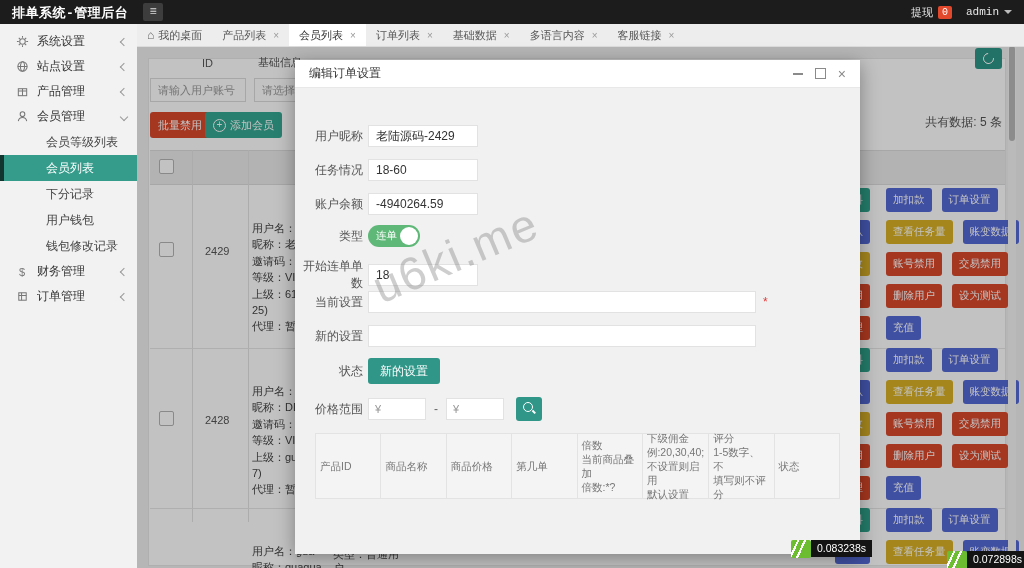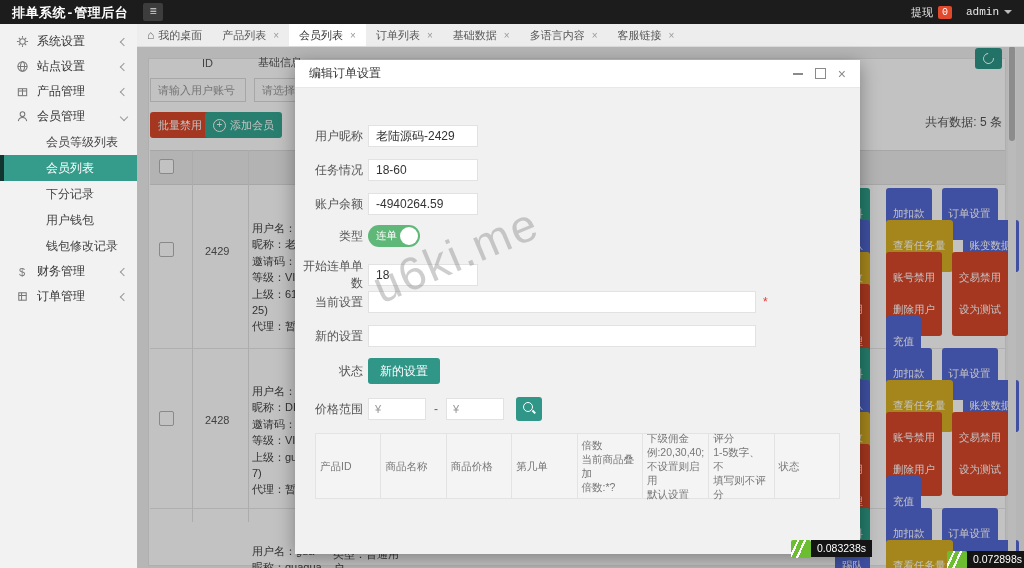--- a/index.html
+++ b/index.html
@@ -51,21 +51,21 @@
   .mth-row{position:absolute;left:13px;right:19px;top:104px;height:33px;background:#ececec;border-top:1px solid #dcdcdc;border-bottom:1px solid #dcdcdc;}
   .mth{position:absolute;top:0;height:33px;display:flex;align-items:center;font-size:11px;color:#555;padding-left:10px;box-sizing:border-box;}
   .vline{position:absolute;top:104px;bottom:46px;width:1px;background:#e2e2e2;}
   .rowline{position:absolute;left:13px;right:19px;height:1px;background:#e6e6e6;}
   .cbx{position:absolute;width:13px;height:13px;border:1px solid #b5b5b5;border-radius:2px;background:#fff;}
   .idtxt{position:absolute;font-size:11px;color:#555;}
   .lines{position:absolute;font-size:11px;color:#444;line-height:16.4px;white-space:nowrap;}
   .frag{position:absolute;font-size:11px;color:#444;line-height:14px;}
   
   .abtn{position:absolute;height:24px;display:inline-flex;align-items:center;border-radius:3px;color:#fff;
-        font-size:10.5px;padding:14px 7px;white-space:nowrap;}
+        font-size:10.5px;padding:0 7px;white-space:nowrap;}
   .agrp{position:absolute;display:flex;gap:10px;}
   .c-green{background:#30a48c;} .c-blue{background:#5468d4;} .c-yellow{background:#d9b125;} .c-red{background:#d9472a;}
   .dim{position:absolute;inset:0;background:rgba(0,0,0,0.24);z-index:2;}
   .sbar{position:absolute;right:8px;top:0;bottom:0;width:8px;background:#f5f5f5;}
   .sbar-thumb{position:absolute;top:0;left:1px;width:6px;height:95px;background:#b9b9b9;border-radius:3px;}
   
   .modal{position:absolute;left:295px;top:60px;width:565px;height:494px;background:#f1f1f1;z-index:10;
          box-shadow:0 4px 18px rgba(0,0,0,.35);}
   .m-titlebar{position:absolute;left:0;top:0;right:0;height:28px;background:#fff;border-bottom:1px solid #e8e8e8;
               display:flex;align-items:center;padding:0 14px;box-sizing:border-box;}

